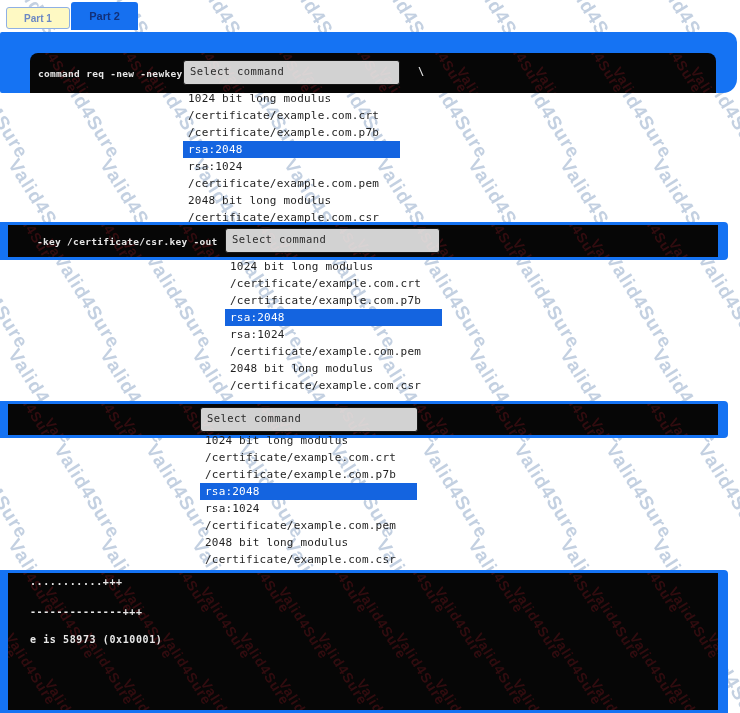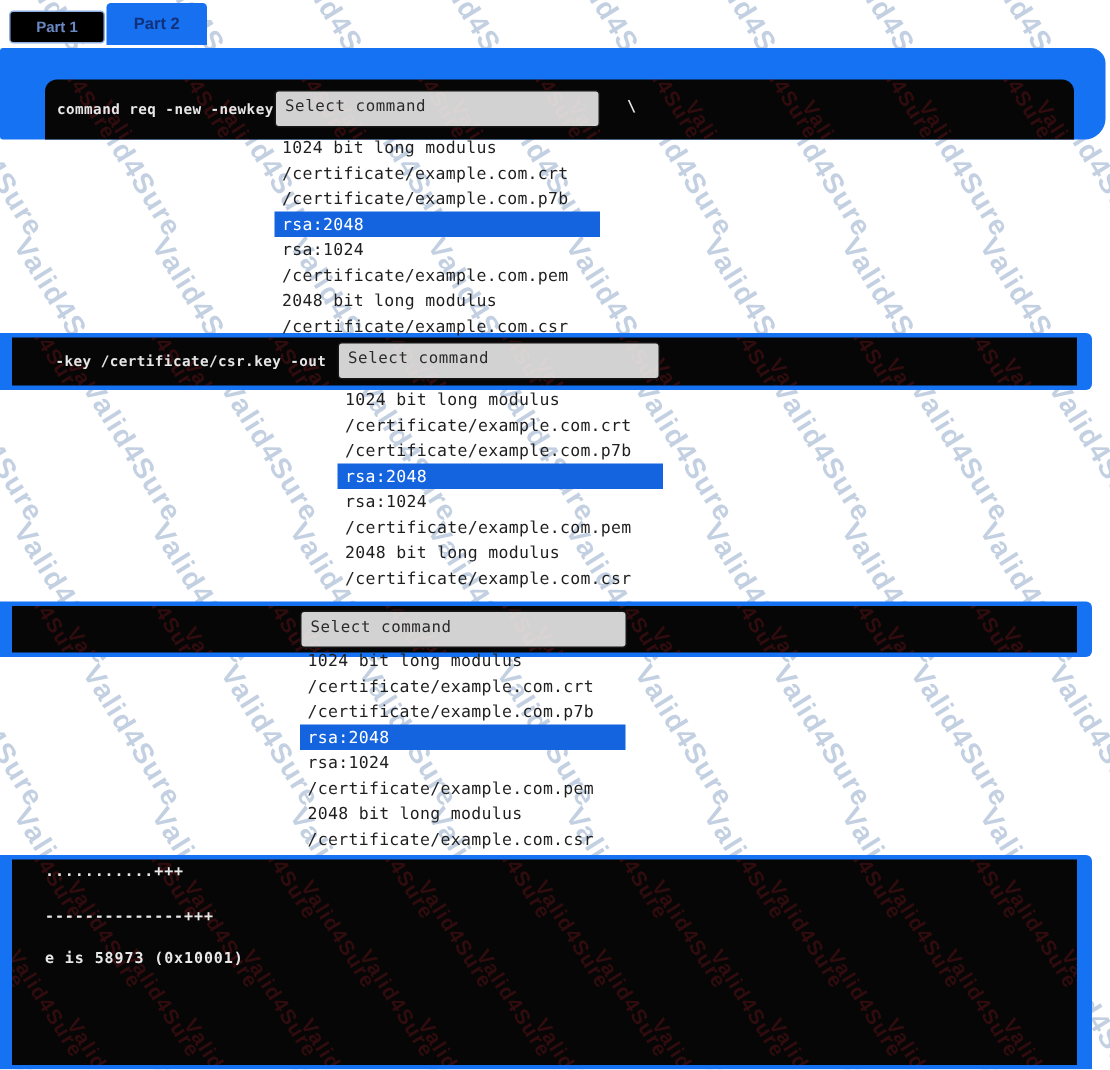--- a/index.html
+++ b/index.html
@@ -7,21 +7,21 @@
          font-family:"DejaVu Sans Mono",monospace;}
   
   #wm-page{position:absolute;inset:0;overflow:hidden;z-index:0;pointer-events:none;}
   .wmtxt{position:absolute;transform:rotate(58deg);transform-origin:left top;
          font-family:"Liberation Sans",sans-serif;font-weight:bold;
          letter-spacing:1px;white-space:nowrap;pointer-events:none;}
   .wm-dark{position:absolute;inset:0;overflow:hidden;pointer-events:none;}
   
   .tab{position:absolute;z-index:4;display:flex;align-items:center;justify-content:center;
        font-family:"Liberation Sans",sans-serif;font-weight:bold;cursor:pointer;}
-  .tab1{left:6px;top:7px;width:62px;height:20px;background:#000000;border:1px solid #8fb0e4;
+  .tab1{left:6px;top:7px;width:62px;height:20px;background:#fef9c3;border:1px solid #8fb0e4;
         border-radius:3px;color:#6b88c4;font-size:10px;}
   .tab2{left:71px;top:2px;width:67px;height:28px;background:#1670f0;
         border-radius:3px 3px 0 0;color:#12307a;font-size:11px;}
   
   .panel{position:absolute;background:#1573f3;z-index:2;}
   .p1{left:0;top:32px;width:737px;height:61px;border-radius:2px 10px 14px 2px;}
   .p2{left:0;top:222px;width:728px;height:38px;border-radius:0 4px 4px 0;}
   .p3{left:0;top:401px;width:728px;height:37px;border-radius:0 4px 4px 0;}
   .p4{left:0;top:570px;width:728px;height:143px;border-radius:0 4px 0 0;}
   

